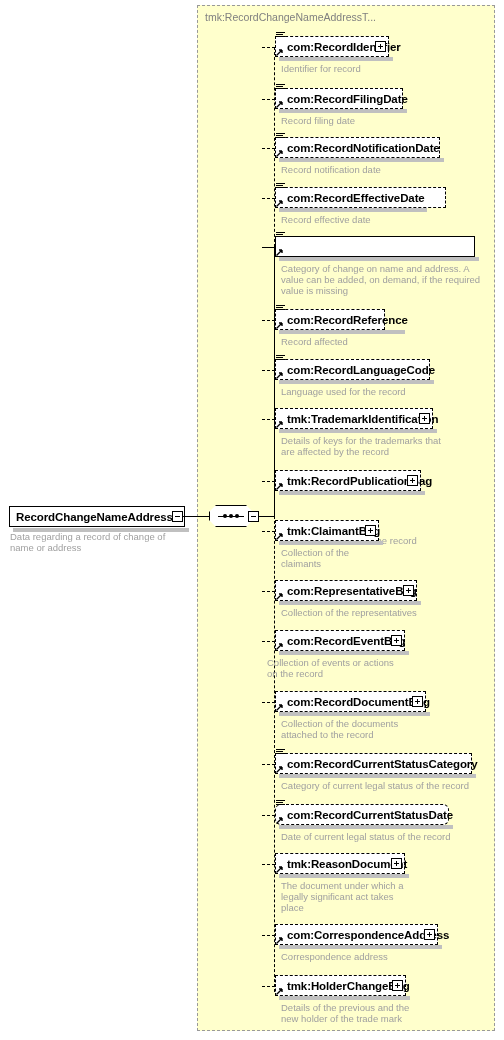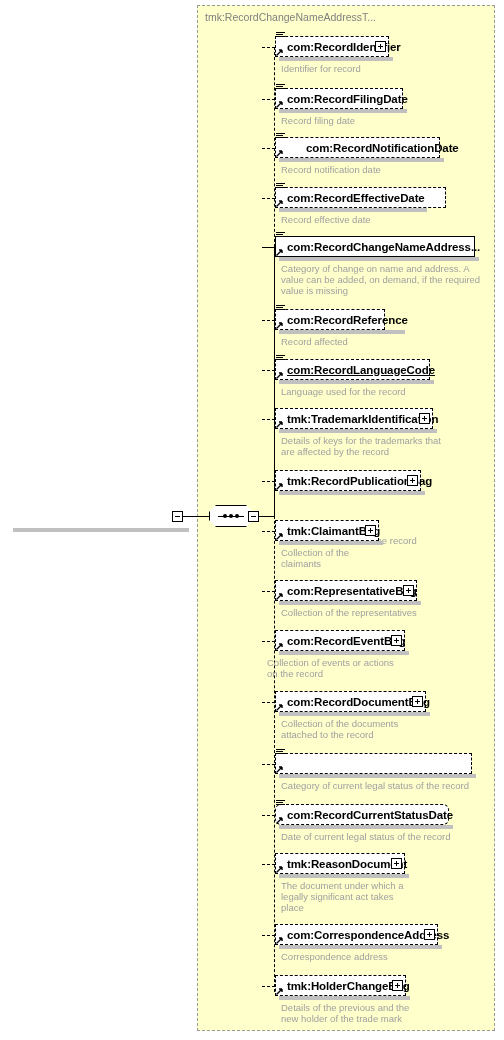--- a/index.html
+++ b/index.html
@@ -201,21 +201,26 @@
 </style>
 </head>
 <body>
 
 <div id="canvas">
 
   <div id="model-group" style="left:197px; top:5px; width:298px; height:1026px;"></div>
   <div id="model-group-title" style="left:205px; top:11px;">tmk:RecordChangeNameAddressT...</div>
 
   <div class="node-shadow" style="left:13px; top:528px; width:176px;"></div>
+  <div class="node-box required" id="root-box" style="left:9px; top:506px; width:176px;">
+    <span class="node-label" style="padding-left:6px;">RecordChangeNameAddress</span>
+  </div>
   <div class="minus-box" style="left:172px; top:511px;"></div>
+  <div class="annotation" style="left:10px; top:531px; width:180px;">Data regarding a record of change of
+name or address</div>
 
   <div class="h-line" style="left:183px; top:516px; width:26px;"></div>
 
   <div id="sequence-node" style="left:209px; top:505px;">
     <div class="seq-oct-shadow"></div>
     <div class="seq-oct"></div>
     <div class="seq-dots">
       <div class="bar"></div>
       <div class="dot" style="left:5px;"></div>
       <div class="dot" style="left:11px;"></div>
@@ -270,21 +275,21 @@
         <div class="elem-icon">
           <div class="attr-lines">
             <i></i>
             <i></i>
             <i></i>
           </div>
           <div class="corner-arrow"><svg width="8" height="8" viewBox="0 0 8 8" xmlns="http://www.w3.org/2000/svg">
               <path d="M0.5 7.5 L6 2 M6 2 L3 2 M6 2 L6 5" stroke="#000" stroke-width="1.4" fill="none"></path>
             </svg></div>
         </div>
-        <span class="node-label" style="padding-left: 11px; margin-left: 19px;">com:RecordNotificationDate</span>
+        <span class="node-label" style="padding-left: 11px;">com:RecordNotificationDate</span>
       </div>
       <div class="annotation" style="left: 281px; top: 164px; width: 215px;">Record notification date</div>
       <div class="h-line dashed" style="left: 262px; top: 198px; width: 13px;"></div>
       <div class="node-shadow" style="left: 279px; top: 208px; width: 148px;"></div>
       <div class="node-box optional" style="left: 275px; top: 187px; width: 171px;">
         <div class="elem-icon">
           <div class="attr-lines">
             <i></i>
             <i></i>
             <i></i>
@@ -302,21 +307,20 @@
         <div class="elem-icon">
           <div class="attr-lines">
             <i></i>
             <i></i>
             <i></i>
           </div>
           <div class="corner-arrow"><svg width="8" height="8" viewBox="0 0 8 8" xmlns="http://www.w3.org/2000/svg">
               <path d="M0.5 7.5 L6 2 M6 2 L3 2 M6 2 L6 5" stroke="#000" stroke-width="1.4" fill="none"></path>
             </svg></div>
         </div>
-        <span class="node-label" style="padding-left: 11px;">com:RecordChangeNameAddress...</span>
       </div>
       <div class="annotation" style="left: 281px; top: 263px; width: 215px;">Category of change on name and address. A
 value can be added, on demand, if the required
 value is missing</div>
       <div class="h-line dashed" style="left: 262px; top: 320px; width: 13px;"></div>
       <div class="node-shadow" style="left: 279px; top: 330px; width: 126px;"></div>
       <div class="node-box optional" style="left: 275px; top: 309px; width: 110px;">
         <div class="elem-icon">
           <div class="attr-lines">
             <i></i>
@@ -336,21 +340,21 @@
         <div class="elem-icon">
           <div class="attr-lines">
             <i></i>
             <i></i>
             <i></i>
           </div>
           <div class="corner-arrow"><svg width="8" height="8" viewBox="0 0 8 8" xmlns="http://www.w3.org/2000/svg">
               <path d="M0.5 7.5 L6 2 M6 2 L3 2 M6 2 L6 5" stroke="#000" stroke-width="1.4" fill="none"></path>
             </svg></div>
         </div>
-        <span class="node-label" style="padding-left: 11px; text-decoration: underline;">com:RecordLanguageCode</span>
+        <span class="node-label" style="padding-left: 11px;">com:RecordLanguageCode</span>
       </div>
       <div class="annotation" style="left: 281px; top: 386px; width: 215px;">Language used for the record</div>
       <div class="h-line dashed" style="left: 262px; top: 419px; width: 13px;"></div>
       <div class="node-shadow" style="left: 279px; top: 429px; width: 158px;"></div>
       <div class="node-box optional" style="left: 275px; top: 408px; width: 158px;">
         <div class="elem-icon">
           <div class="corner-arrow"><svg width="8" height="8" viewBox="0 0 8 8" xmlns="http://www.w3.org/2000/svg">
               <path d="M0.5 7.5 L6 2 M6 2 L3 2 M6 2 L6 5" stroke="#000" stroke-width="1.4" fill="none"></path>
             </svg></div>
         </div>
@@ -428,20 +432,21 @@
         <div class="elem-icon">
           <div class="attr-lines">
             <i></i>
             <i></i>
             <i></i>
           </div>
           <div class="corner-arrow"><svg width="8" height="8" viewBox="0 0 8 8" xmlns="http://www.w3.org/2000/svg">
               <path d="M0.5 7.5 L6 2 M6 2 L3 2 M6 2 L6 5" stroke="#000" stroke-width="1.4" fill="none"></path>
             </svg></div>
         </div>
+        <span class="node-label" style="padding-left: 11px;">com:RecordCurrentStatusCategory</span>
       </div>
       <div class="annotation" style="left: 281px; top: 780px; width: 215px;">Category of current legal status of the record</div>
       <div class="h-line dashed" style="left: 262px; top: 815px; width: 13px;"></div>
       <div class="node-shadow" style="left: 279px; top: 825px; width: 174px;"></div>
       <div class="node-box optional" style="left: 275px; top: 804px; width: 174px; border-radius: 6px;">
         <div class="elem-icon">
           <div class="attr-lines">
             <i></i>
             <i></i>
             <i></i>

